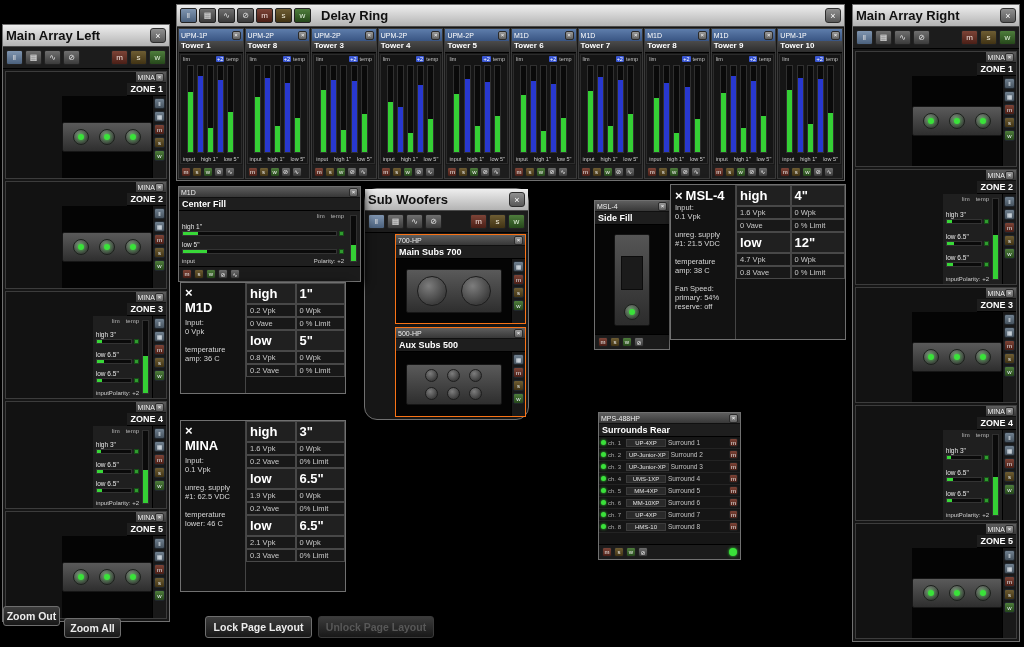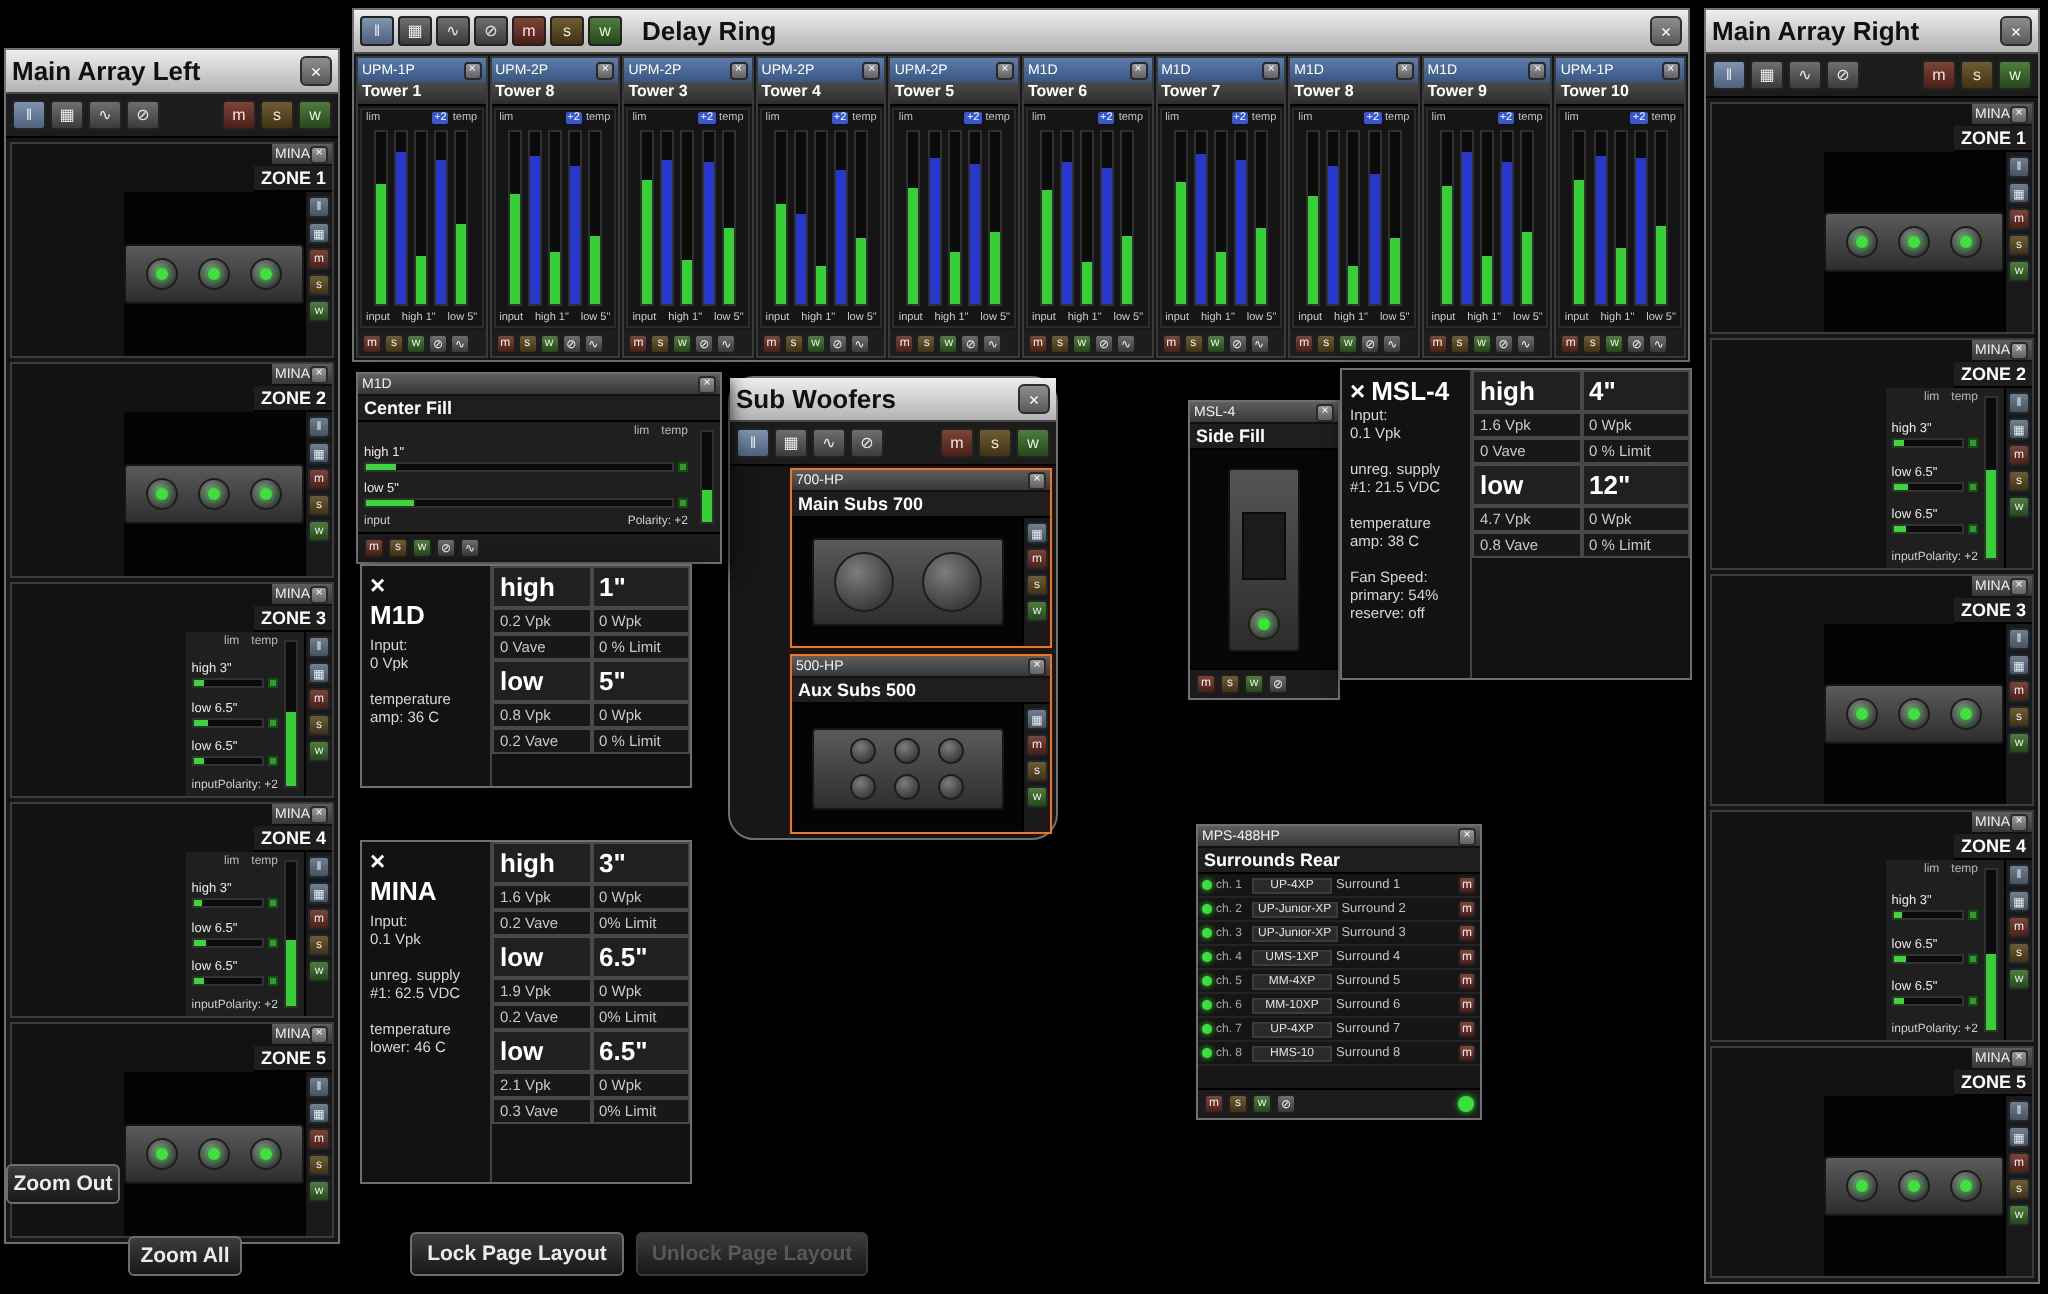--- a/index.html
+++ b/index.html
@@ -106,21 +106,21 @@
   #panel-mina-info{left:180px;top:420px;width:166px;height:172px;}
   #panel-sidefill{left:594px;top:200px;width:76px;height:150px;display:flex;flex-direction:column;}
   #panel-msl4-info{left:670px;top:184px;width:176px;height:156px;}
   #panel-balcony{left:392px;top:458px;width:169px;height:104px;display:flex;flex-direction:column;}
   #panel-surrounds{left:598px;top:412px;width:143px;height:148px;display:flex;flex-direction:column;}
   .cf-body{flex:1;display:flex;min-height:0;background:#1f1f1f;}
   .bal-body{flex:1;display:flex;min-height:0;}
   
   .footbtn{position:absolute;background:linear-gradient(#3c3c3c,#181818);border:1px solid #6e6e6e;border-radius:3px;color:#ececec;font-size:10.5px;font-weight:bold;cursor:pointer;}
   .footbtn.disabled{color:#585858;border-color:#3a3a3a;}
-  #btn-zoomout{left:3px;top:582px;width:57px;height:20px;}
+  #btn-zoomout{left:3px;top:606px;width:57px;height:20px;}
   #btn-zoomall{left:64px;top:618px;width:57px;height:20px;}
   #btn-lock{left:205px;top:616px;width:107px;height:22px;}
   #btn-unlock{left:318px;top:616px;width:116px;height:22px;}
 </style>
 </head>
 <body>
 
 <div id="app">
 
   <section class="panel" id="panel-left">

